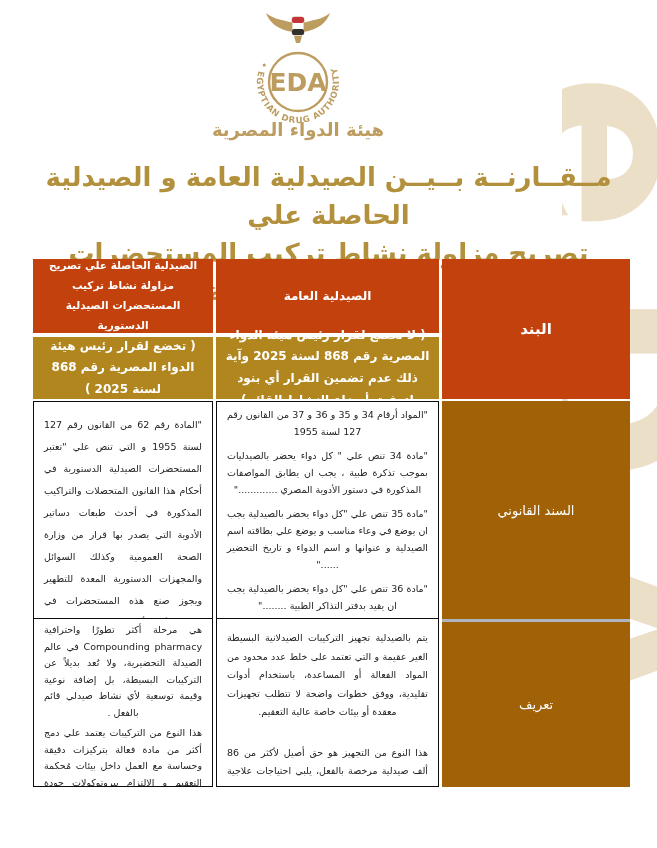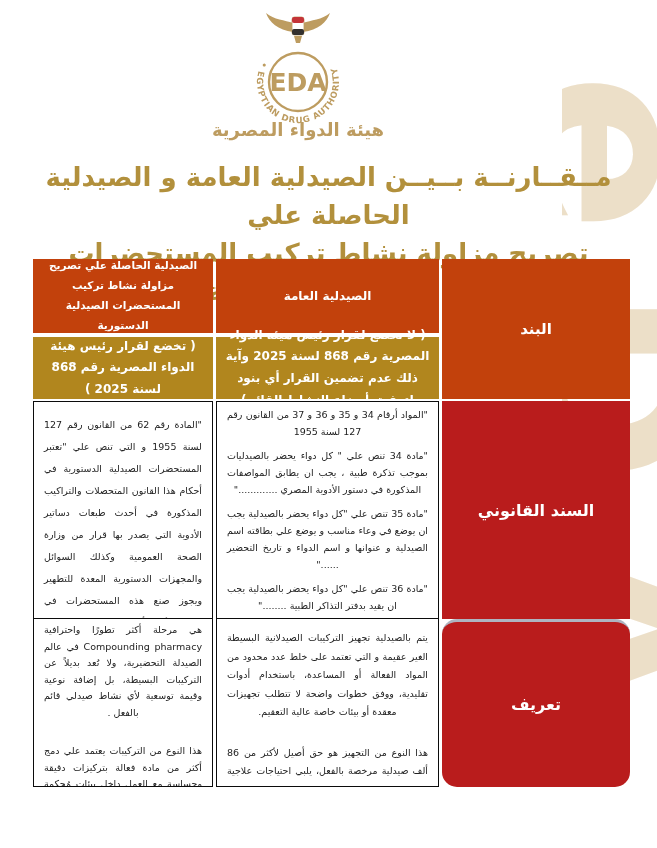--- a/index.html
+++ b/index.html
@@ -39,37 +39,37 @@
   .hdr-item{grid-column:1;grid-row:1 / 3;font-size:15px;}
   .hdr-general{grid-column:2;grid-row:1;margin-bottom:4px;font-size:12px;}
   .hdr-licensed{grid-column:3;grid-row:1;margin-bottom:4px;font-size:10.5px;line-height:1.9;padding:0 12px;}
   .sub{
     background:#b1861e;color:#ffffff;display:flex;align-items:center;justify-content:center;
     text-align:center;font-size:12px;line-height:1.8;padding:2px 8px;font-weight:bold;
   }
   .sub-general{grid-column:2;grid-row:2;}
   .sub-licensed{grid-column:3;grid-row:2;}
   .itemcell{
-    background:#b91c1c;color:#ffffff;display:flex;align-items:center;justify-content:center;
-    font-size:16px;font-weight:bold;text-align:center;
+    background:#a16207;color:#ffffff;display:flex;align-items:center;justify-content:center;
+    font-size:13px;font-weight:normal;text-align:center;
   }
   .item-r1{grid-column:1;grid-row:3;margin-top:2px;}
-  .item-r2{grid-column:1;grid-row:4;border-top:3px solid #aeb4c0;border-radius:15px;}
+  .item-r2{grid-column:1;grid-row:4;border-top:3px solid #aeb4c0;}
   .bodycell{
     background:#ffffff;border:1.6px solid #0b0b0b;overflow:hidden;
     text-align:justify;text-align-last:center;padding:4px 10px;
   }
   .general-r1{grid-column:2;grid-row:3;margin-top:2px;line-height:17px;}
   .licensed-r1{grid-column:3;grid-row:3;margin-top:2px;line-height:22px;padding-top:12px;}
   .general-r2{grid-column:2;grid-row:4;border-top:none;line-height:18.5px;padding-top:10px;}
   .licensed-r2{grid-column:3;grid-row:4;border-top:none;line-height:16.5px;padding-top:3px;}
   .bodycell p{margin:0 0 7px;}
   .bodycell p:last-child{margin-bottom:0;}
   .general-r2 p{margin-bottom:22px;}
-  .licensed-r2 p{margin-bottom:22px;}
+  .licensed-r2 p{margin-bottom:4px;}
 </style>
 </head>
 <body>
 
 <div class="page">
 
   <div class="watermark">
     <div class="wm-inner">eDA</div>
   </div>
 

